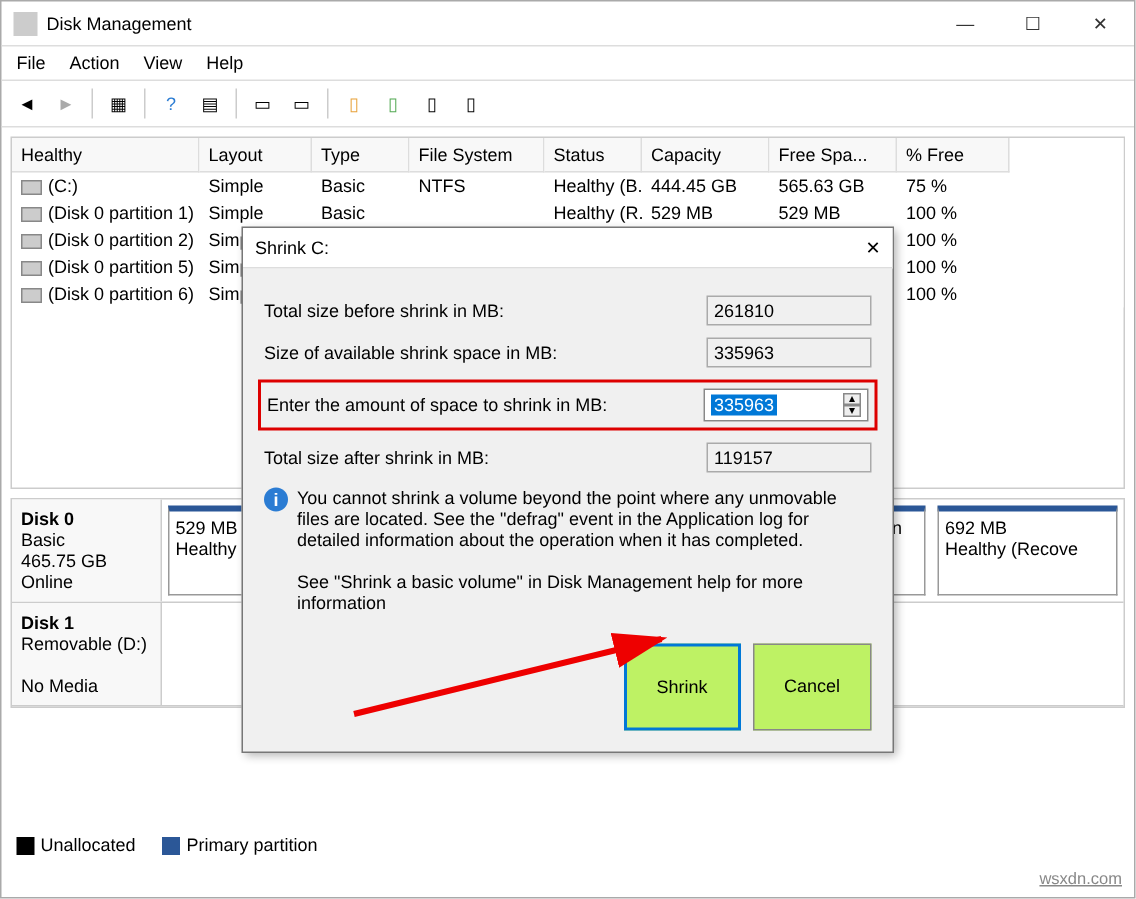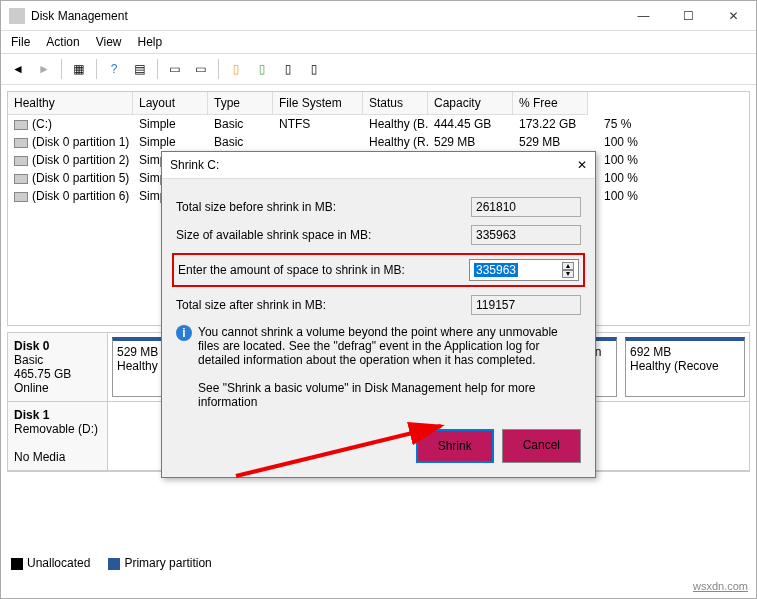--- a/index.html
+++ b/index.html
@@ -42,21 +42,21 @@
 .dlg-body { padding:10px 14px; }
 .dlg-row { display:flex; align-items:center; margin:8px 0; }
 .dlg-lbl { flex:1; }
 .dlg-val { width:110px; border:1px solid #888; background:#fff; padding:2px 4px; display:flex; align-items:center; justify-content:space-between;}
 .dlg-val.readonly { background:#f0f0f0; border:1px solid #aaa; }
 .highlight-row { border:2px solid #d00; padding:4px; margin:4px -4px; }
 .spin { display:flex; flex-direction:column; margin-left:4px;}
 .spin div { width:12px; height:8px; border:1px solid #888; font-size:8px; line-height:6px; text-align:center; background:#eee;}
 .info-icon { width:16px; height:16px; border-radius:50%; background:#2b7cd3; color:#fff; display:inline-flex; align-items:center; justify-content:center; font-weight:bold; margin-right:6px; flex-shrink:0;}
 .dlg-btns { display:flex; justify-content:flex-end; gap:8px; padding:10px 14px 14px;}
-.btn { padding:8px 20px; border:1px solid #888; background:#be185d; }
+.btn { padding:20px 20px; border:1px solid #888; background:#bef264; }
 .btn.primary { border:2px solid #0078d7; }
 .arrow { position:absolute; left:230px; top:420px; pointer-events:none; }
 </style>
 </head>
 <body>
 
 <div class="window">
 
   <div class="titlebar">
     <div class="titlebar-left">
@@ -96,31 +96,32 @@
   </div>
 
   <div class="table">
     <div class="thead">
       <div class="th col-vol">Healthy</div>
       <div class="th col-lay">Layout</div>
       <div class="th col-typ">Type</div>
       <div class="th col-fs">File System</div>
       <div class="th col-stat">Status</div>
       <div class="th col-cap">Capacity</div>
+      <div class="th col-free">Free Spa...</div>
       <div class="th col-pct">% Free</div>
     </div>
     <div class="tbody" id="tbody">
         <div class="tr">
           <div class="td col-vol"><span class="vol-icon"></span>(C:)</div>
           <div class="td col-lay">Simple</div>
           <div class="td col-typ">Basic</div>
           <div class="td col-fs">NTFS</div>
           <div class="td col-stat">Healthy (B...</div>
           <div class="td col-cap">444.45 GB</div>
-          <div class="td col-free">173.22 GB</div>
+          <div class="td col-free">565.63 GB</div>
           <div class="td col-pct">75 %</div>
         </div>
         <div class="tr">
           <div class="td col-vol"><span class="vol-icon"></span>(Disk 0 partition 1)</div>
           <div class="td col-lay">Simple</div>
           <div class="td col-typ">Basic</div>
           <div class="td col-fs"></div>
           <div class="td col-stat">Healthy (R...</div>
           <div class="td col-cap">529 MB</div>
           <div class="td col-free">529 MB</div>

